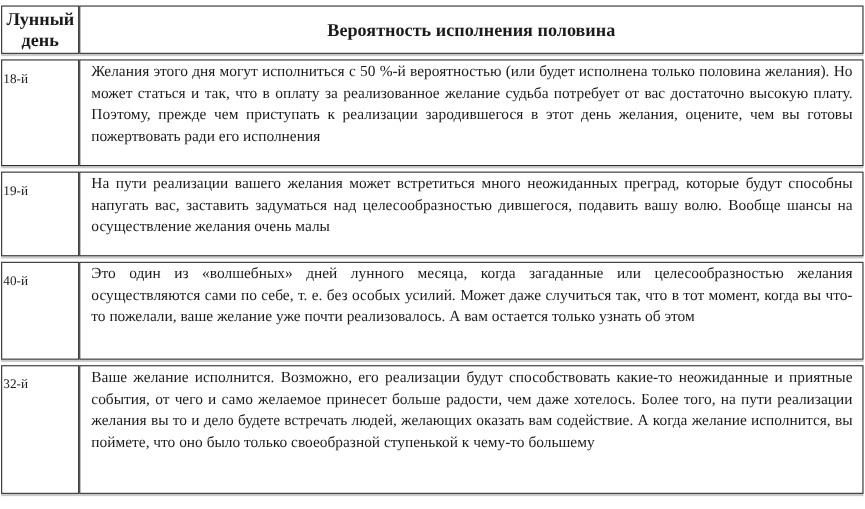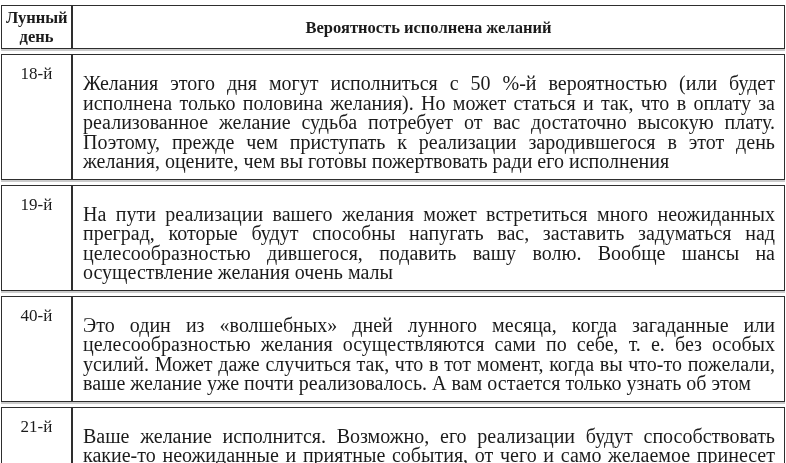--- a/index.html
+++ b/index.html
@@ -31,65 +31,65 @@
     font-weight: bold;
     font-size: 16.5px;
     line-height: 19px;
     text-align: center;
     vertical-align: middle;
     height: 40px;
     padding: 2px 4px;
   }
   col.day-col { width: 71px; }
   td.day-cell {
-    text-align: center;
+    text-align: left;
     vertical-align: top;
     padding-top: 9px;
-    font-size: 17px;
+    font-size: 12px;
   }
   td.desc-cell {
     vertical-align: top;
-    padding: 19px 9px 7px 10px;
-    font-size: 20px;
+    padding: 1px 9px 7px 10px;
+    font-size: 14px;
     line-height: 19.5px;
     text-align: justify;
     hyphens: manual;
   }
   tr.row-18 td { height: 97px; }
-  tr.row-19 td { height: 95px; }
+  tr.row-19 td { height: 77px; }
   tr.row-20 td { height: 89px; }
   tr.row-21 td { height: 117px; }
 </style>
 </head>
 <body>
 
 <div class="sheet">
   <table class="wish-table">
     <colgroup>
       <col class="day-col">
       <col>
     </colgroup>
     <thead>
       <tr>
         <th>Лунный день</th>
-        <th>Вероятность исполнена желаний</th>
+        <th>Вероятность исполнения половина</th>
       </tr>
     </thead>
     <tbody>
       <tr class="row-18">
         <td class="day-cell">18-й</td>
         <td class="desc-cell">Желания этого дня могут исполниться с 50 %-й вероятностью (или будет исполнена только половина желания). Но может статься и так, что в оплату за реализованное желание судьба по­требует от вас достаточно высокую плату. Поэтому, прежде чем приступать к реализации заро­дившегося в этот день желания, оцените, чем вы готовы пожертвовать ради его исполнения</td>
       </tr>
       <tr class="row-19">
         <td class="day-cell">19-й</td>
         <td class="desc-cell">На пути реализации вашего желания может встретиться много неожиданных преград, кото­рые будут способны напугать вас, заставить задуматься над целесообразностью дившегося, подавить вашу волю. Вообще шансы на осуществление желания очень малы</td>
       </tr>
       <tr class="row-20">
         <td class="day-cell">40-й</td>
         <td class="desc-cell">Это один из «волшебных» дней лунного месяца, когда загаданные или целесообразностью желания осуществляются сами по себе, т. е. без особых усилий. Может даже случиться так, что в тот момент, когда вы что-то пожелали, ваше желание уже почти реализовалось. А вам остается только узнать об этом</td>
       </tr>
       <tr class="row-21">
-        <td class="day-cell">21-й</td>
+        <td class="day-cell">32-й</td>
         <td class="desc-cell">Ваше желание исполнится. Возможно, его реализации будут способствовать какие-то неожи­данные и приятные события, от чего и само желаемое принесет больше радости, чем даже хотелось. Более того, на пути реализации желания вы то и дело будете встречать людей, желающих оказать вам содействие. А когда желание исполнится, вы поймете, что оно было только своеобразной ступенькой к чему-то большему</td>
       </tr>
     </tbody>
   </table>
 </div>
 
 </body></html>

